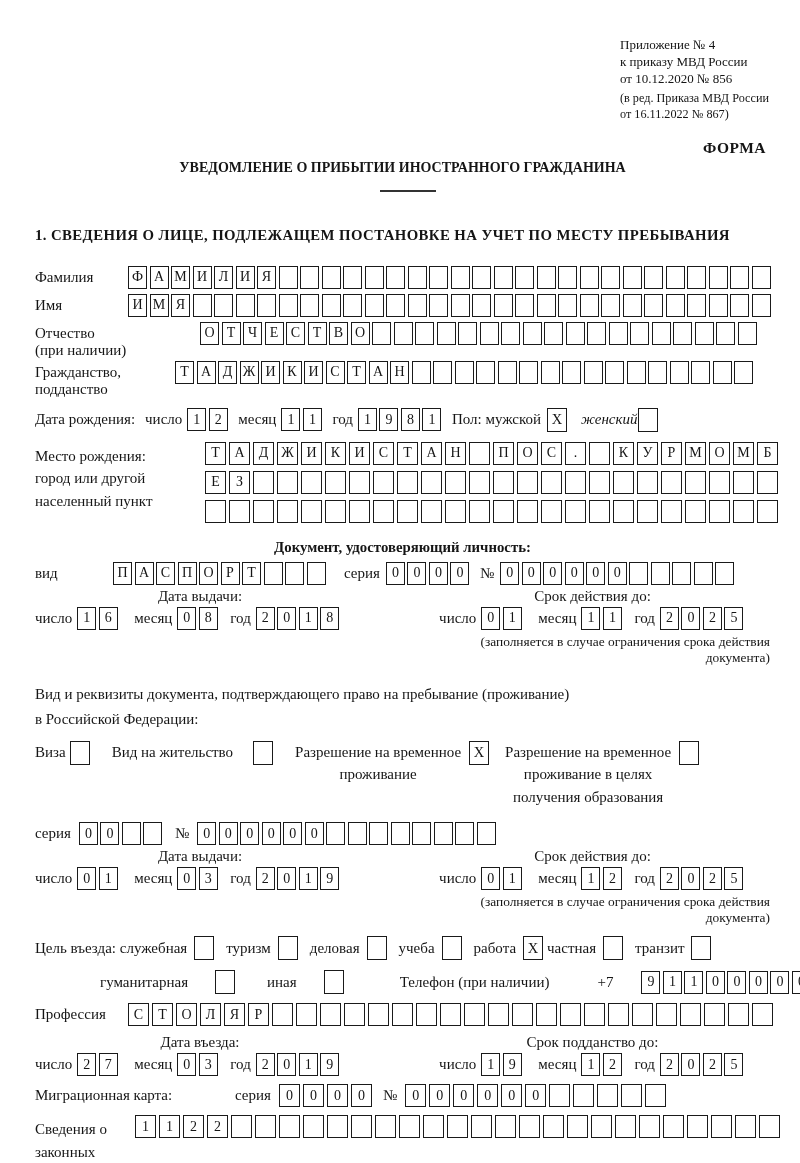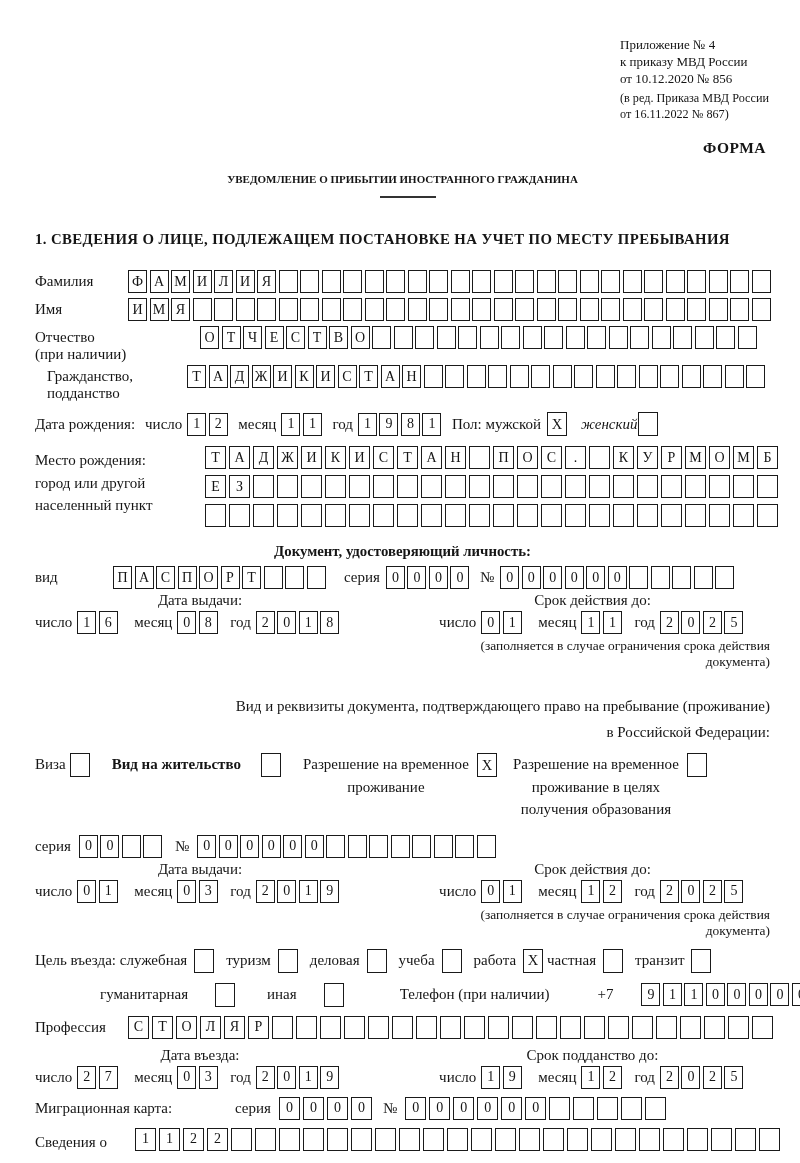--- a/index.html
+++ b/index.html
@@ -10,21 +10,21 @@
     overflow:hidden;
   }
   .page{padding:36px 30px 0 35px;position:relative;}
 
   
   .annex{margin-left:585px;font-size:13px;line-height:1.32;}
   .annex .small{font-size:12.2px;margin-top:4px;line-height:1.3;}
   .forma{font-weight:bold;text-align:right;font-size:15.5px;margin-top:16px;padding-right:4px;letter-spacing:.5px;}
 
   
-  .title{font-weight:bold;text-align:center;font-size:11px;line-height:1.55;margin-top:14px;}
+  .title{font-weight:bold;text-align:center;font-size:14px;line-height:1.55;}
   .blank-line{display:inline-block;width:56px;border-bottom:2px solid #333;margin-left:10px;transform:translateY(-2px);}
 
   .sec-heading{font-weight:bold;font-size:14.8px;margin-top:26px;letter-spacing:.4px;}
 
   
   .row{display:flex;align-items:flex-start;margin-top:5px;}
   .lbl{padding-top:3px;flex:0 0 auto;}
   .lbl .l2{display:block;}
   .boxes{display:flex;flex:0 0 auto;}
   .boxcol{display:flex;flex-direction:column;}
@@ -44,21 +44,21 @@
   
   .dates-row{display:flex;margin-top:3px;}
   .date-col{display:flex;flex-direction:column;}
   .date-head{text-align:center;margin-bottom:2px;}
   .dg{display:flex;align-items:center;}
   .dg .t{margin-right:5px;}
   .note{font-size:13.4px;margin-top:4px;text-align:right;}
 
   .doc-heading{font-weight:bold;text-align:center;margin-top:10px;font-size:14.8px;}
 
-  .intro{margin-top:24px;line-height:1.7;text-align:right;}
+  .intro{margin-top:16px;line-height:1.7;}
 
   
   .permit-row{display:flex;align-items:flex-start;margin-top:8px;}
   .permit-item{display:flex;align-items:flex-start;justify-content:center;}
   .permit-item .txt{text-align:center;line-height:1.5;}
   .permit-item .checkbox{margin-left:8px;}
 
   .purpose-row{display:flex;align-items:center;margin-top:10px;flex-wrap:nowrap;}
   .purpose-row .checkbox{margin-left:7px;margin-right:12px;}
   .purpose-row .pl{flex:0 0 auto;}
@@ -187,21 +187,21 @@
         <span class="cell"></span>
         <span class="cell"></span>
         <span class="cell"></span>
         <span class="cell"></span>
         <span class="cell"></span>
         <span class="cell"></span>
       </div>
   </div>
 
   <div class="row" style="margin-top:2px;">
-    <div class="lbl" style="width:140px;margin-left:12px;">
+    <div class="lbl" style="width:140px;">
       <span>Гражданство,</span>
       <span class="l2">подданство</span>
     </div>
     <div class="boxes">
         <span class="cell">Т</span>
         <span class="cell">А</span>
         <span class="cell">Д</span>
         <span class="cell">Ж</span>
         <span class="cell">И</span>
         <span class="cell">К</span>
@@ -434,21 +434,21 @@
   <div class="intro">
     <div>Вид и реквизиты документа, подтверждающего право на пребывание (проживание)</div>
     <div>в Российской Федерации:</div>
   </div>
 
   <div class="permit-row">
     <div class="permit-item">
       <span class="txt">Виза</span>
       <span class="checkbox" style="margin-left:4px;"></span>
     </div>
-    <div class="permit-item" style="margin-left:22px;font-weight:bold;">
+    <div class="permit-item" style="margin-left:22px;">
       <span class="txt">Вид на жительство</span>
       <span class="checkbox" style="margin-left:20px;"></span>
     </div>
     <div class="permit-item" style="margin-left:22px;">
       <span class="txt">
         <span>Разрешение на временное</span><br>
         <span>проживание</span>
       </span>
       <span class="checkbox">X</span>
     </div>

